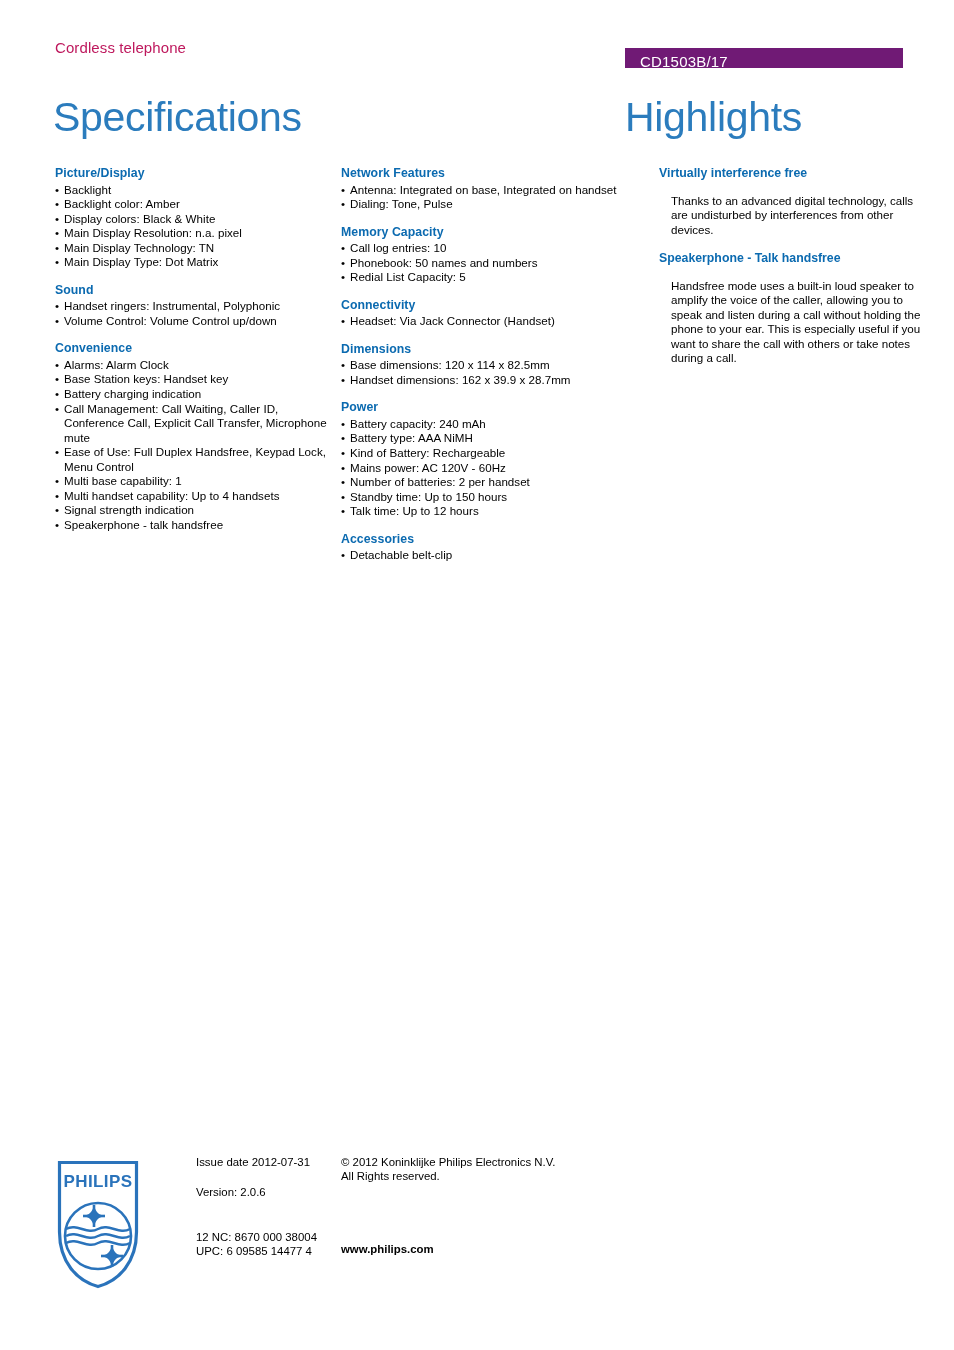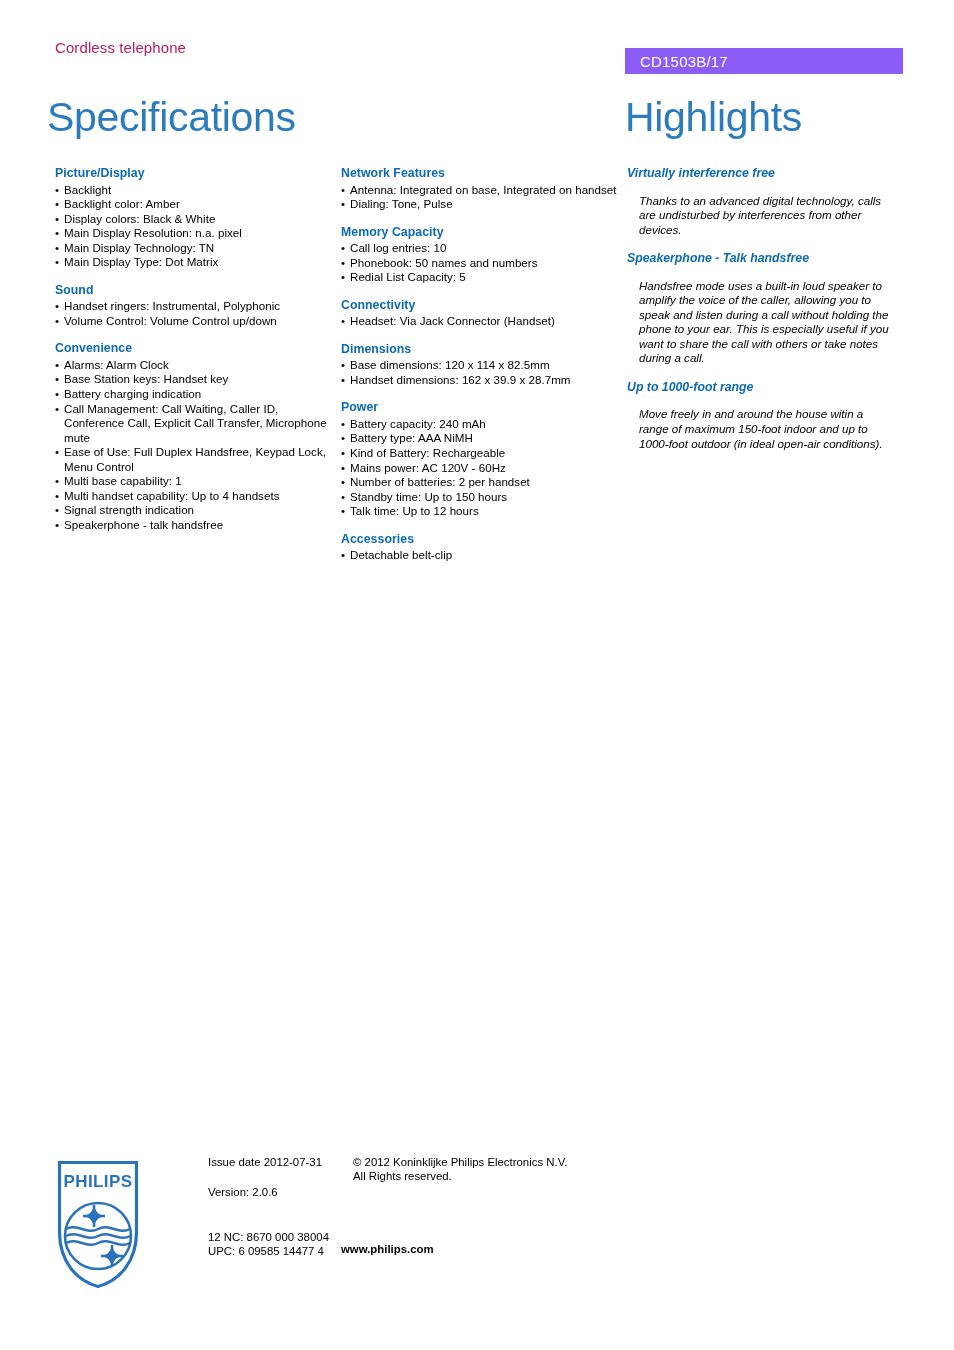--- a/index.html
+++ b/index.html
@@ -24,53 +24,53 @@
     font-size: 15px;
     line-height: 17px;
     color: #be185d;
     letter-spacing: 0.1px;
   }
   .code-bar {
     position: absolute;
     left: 625px;
     top: 48px;
     width: 278px;
-    height: 26px;
-    background: #8b5cf6;
+    height: 20px;
+    background: #701a75;
   }
   .code-bar-text {
     position: absolute;
     left: 15px;
     top: 4px;
     color: #ffffff;
     font-size: 15px;
     line-height: 19px;
     letter-spacing: 0.2px;
   }
 
   
   .big-title {
     position: absolute;
     font-size: 41px;
     line-height: 48px;
     font-weight: 300;
     color: #2b7cbd;
     letter-spacing: -0.3px;
   }
-  .big-title.spec { left: 47px; top: 93px; }
+  .big-title.spec { left: 53px; top: 93px; }
   .big-title.high { left: 625px; top: 93px; }
 
   
   .col {
     position: absolute;
     top: 166px;
   }
   .col-1 { left: 55px;  width: 278px; }
   .col-2 { left: 341px; width: 278px; }
-  .col-3 { left: 627px; width: 278px; font-style: italic; }
+  .col-3 { left: 659px; width: 278px; }
 
   .section { margin-bottom: 13px; }
   .section:last-child { margin-bottom: 0; }
 
   .sec-head {
     color: #0b6ab0;
     font-size: 12.3px;
     font-weight: bold;
     line-height: 15.5px;
     margin: 0 0 1px 0;
@@ -135,21 +135,21 @@
     line-height: 14.4px;
   }
   .f-col-b {
     position: absolute;
     left: 341px;
     top: 0;
     width: 262px;
     font-size: 11.4px;
     line-height: 14.4px;
   }
-  .f-blk { margin: 0 0 16px 12px; }
+  .f-blk { margin: 0 0 16px 0; }
   .f-blk.tight { margin-bottom: 0; }
   .f-blk p { margin: 0; }
   .f-spacer-a { height: 14px; }
   .f-site { font-weight: bold; }
   .f-gap-b { height: 31px; }
 </style>
 </head>
 <body>
 
 <div class="top-label">Cordless telephone</div>
@@ -244,24 +244,20 @@
     </div>
   </div>
 <div class="col col-3" id="col3">
     <div class="hl">
       <div class="hl-head">Virtually interference free</div>
       <p class="hl-body">Thanks to an advanced digital technology, calls are undisturbed by interferences from other devices.</p>
     </div>
     <div class="hl">
       <div class="hl-head">Speakerphone - Talk handsfree</div>
       <p class="hl-body">Handsfree mode uses a built-in loud speaker to amplify the voice of the caller, allowing you to speak and listen during a call without holding the phone to your ear. This is especially useful if you want to share the call with others or take notes during a call.</p>
-    </div>
-    <div class="hl">
-      <div class="hl-head">Up to 1000-foot range</div>
-      <p class="hl-body">Move freely in and around the house witin a range of maximum 150-foot indoor and up to 1000-foot outdoor (in ideal open-air conditions).</p>
     </div>
   </div>
 
 <div class="footer">
 
   <div class="logo">
     <svg viewBox="0 0 82 129" width="82" height="129" xmlns="http://www.w3.org/2000/svg">
       <path d="M2.5 2.5 H79.5 V72 C79.5 102 62 121 41 126.5 C20 121 2.5 102 2.5 72 Z" fill="none" stroke="#2a73bb" stroke-width="3.2"></path>
       <text x="41" y="27" text-anchor="middle" font-family="Liberation Sans, sans-serif" font-size="17" font-weight="bold" fill="#2a73bb" letter-spacing="0.4">PHILIPS</text>
       <circle cx="41" cy="76" r="33" fill="none" stroke="#2a73bb" stroke-width="2.6"></circle>

